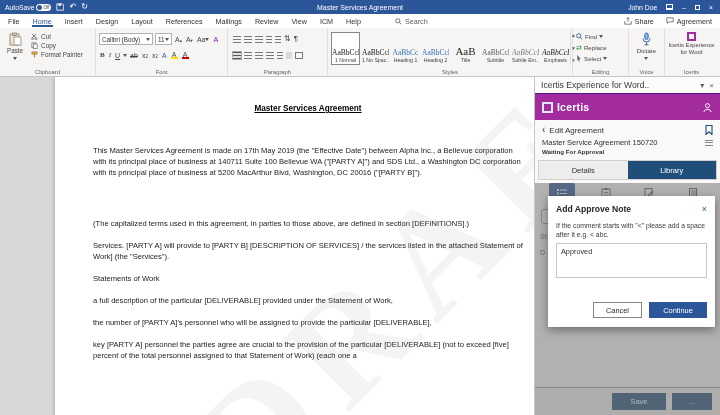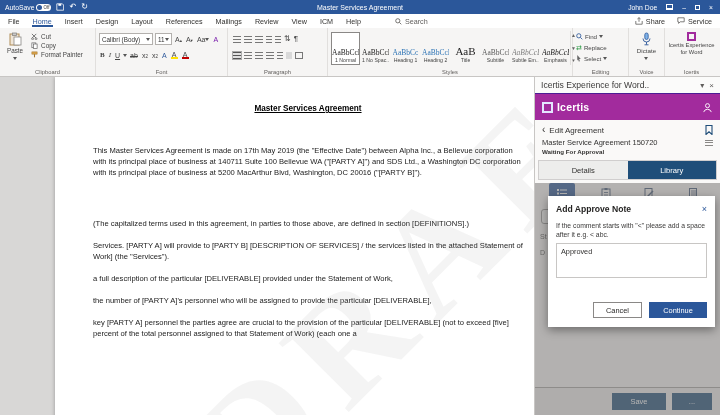--- a/index.html
+++ b/index.html
@@ -199,21 +199,21 @@
         <svg class="ic" width="8" height="8" viewBox="0 0 10 10">
             <path d="M1 5v4h8V5" fill="none" stroke="#605e5c" stroke-width="1"></path>
             <path d="M5 6V1M3 2.5L5 .8l2 1.7" fill="none" stroke="#605e5c" stroke-width="1"></path>
           </svg>
         <span>Share</span>
       </span>
       <span class="trbtn">
         <svg class="ic" width="8" height="8" viewBox="0 0 10 10">
             <path d="M1 1h8v5H4L2 8V6H1z" fill="none" stroke="#605e5c" stroke-width="1"></path>
           </svg>
-        <span>Service</span>
+        <span>Agreement</span>
       </span>
     </div>
   </div>
 
   <div class="ribbon">
     <div class="rgroup g-clip">
       <div class="inner">
         <div class="paste-btn">
           <svg class="ic" width="13" height="14" viewBox="0 0 13 14">
               <rect x="1" y="2" width="9" height="11" fill="#f0e6d8" stroke="#b08d57" stroke-width="1"></rect>
@@ -423,20 +423,21 @@
   <div class="content">
     <div class="docarea">
       <div class="page">
         <div class="watermark">DRAFT</div>
         <div class="doc-title">Master Services Agreement</div>
         <div class="doc-body">
 
         <p class="dp"><span>This Master Services Agreement is made on 17th May 2019 (the "Effective Date") between Alpha Inc., a Bellevue corporation with its principal place of business at 140711 Suite 100 Bellevue WA ("[PARTY A]") and SDS Ltd., a Washington DC corporation with its principal place of business at 5200 MacArthur Blvd, Washington, DC 20016 ("[PARTY B]").</span></p>
             <p class="dp"><span>(The capitalized terms used in this agreement, in parties to those above, are defined in section [DEFINITIONS].)</span></p>
             <p class="dp"><span>Services. [PARTY A] will provide to [PARTY B] [DESCRIPTION OF SERVICES] / the services listed in the attached Statement of Work] (the "Services").</span></p>
+            <p class="dp"><span>Statements of Work</span></p>
             <p class="dp"><span>a full description of the particular [DELIVERABLE] provided under the Statement of Work,</span></p>
             <p class="dp"><span>the number of [PARTY A]'s personnel who will be assigned to provide the particular [DELIVERABLE],</span></p>
             <p class="dp"><span>key [PARTY A] personnel the parties agree are crucial to the provision of the particular [DELIVERABLE] (not to exceed [five] percent of the total personnel assigned to that Statement of Work) (each one a</span></p>
           </div>
       </div>
     </div>
 
     <div class="panel">
       <div class="p-titlebar">
         <span class="p-title">Icertis Experience for Word..</span>

